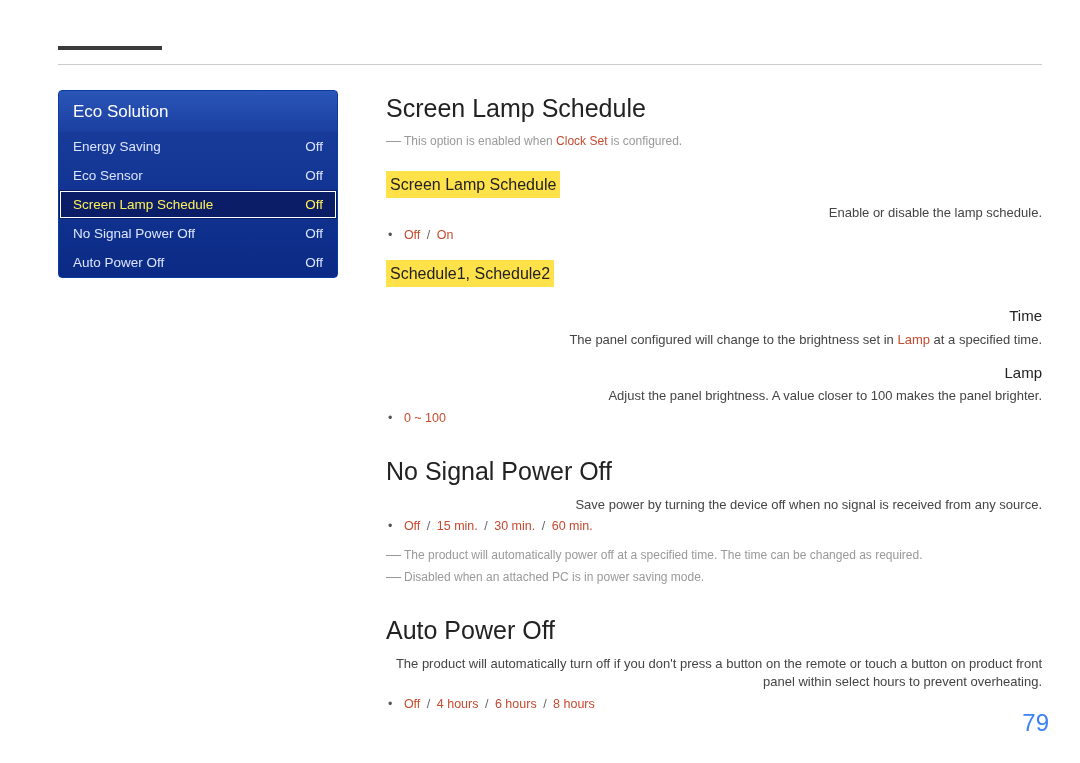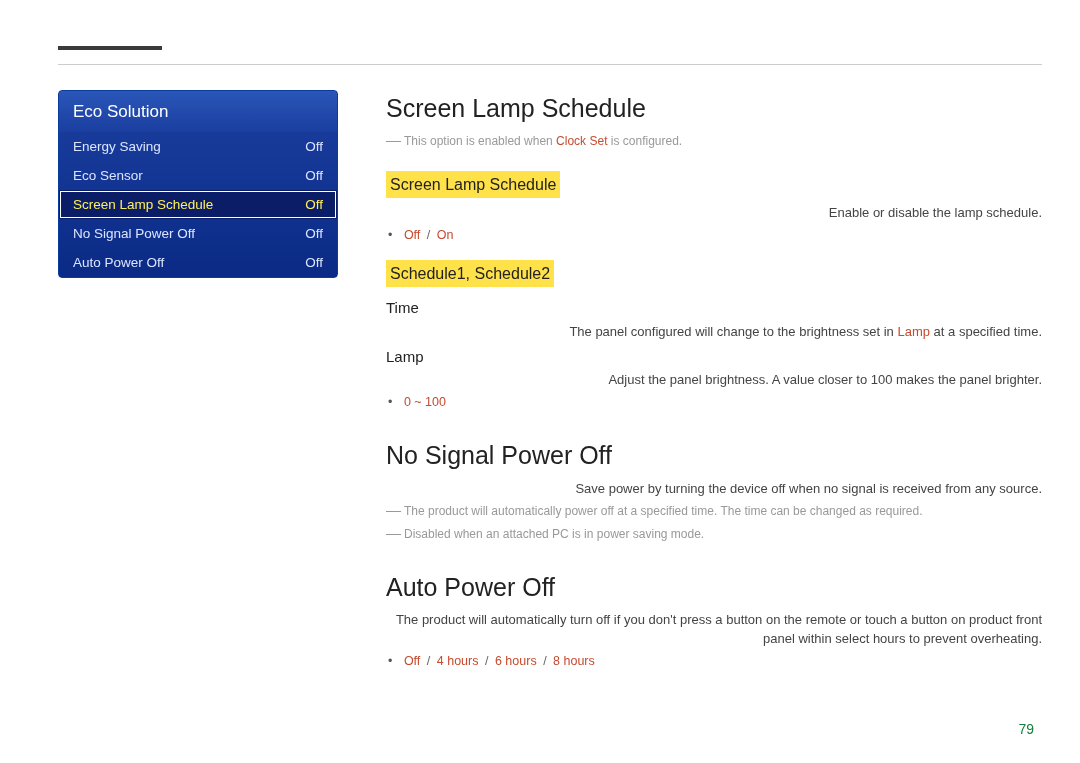--- a/index.html
+++ b/index.html
@@ -110,33 +110,34 @@
   }
   .desc { font-size: 13px; color: #444; margin-bottom: 3px; text-align: right; }
   .opt { font-size: 12.5px; margin: 2px 0 10px 16px; }
   .opt::before { content: "•"; margin-left: -14px; margin-right: 8px; color: #555; }
   .opt .red { color: #c64a2f; }
   .opt .sep { color: #666; margin: 0 3px; }
   .h3 {
     font-size: 15px;
     font-weight: 500;
     color: #222;
-    margin-top: 4px;
+    margin-top: 12px;
     margin-bottom: 4px;
+    text-align: right;
   }
   .desc .lamp-red { color: #c64a2f; }
   .foot-note { font-size: 12px; color: #999; margin-top: 4px; }
   .foot-note .dash { font-size: 15px; margin-right: 3px; line-height: 1; }
 
   .page-num {
     position: absolute;
     bottom: 26px;
-    right: 46px;
-    font-size: 14px;
-    color: #15803d;
+    right: 31px;
+    font-size: 24px;
+    color: #3b82f6;
   }
 </style>
 </head>
 <body>
 
 <div class="top-bar"></div>
 <div class="top-rule"></div>
 
 <div class="main">
 
@@ -189,20 +190,29 @@
     </div>
 
     <div class="h3">Lamp</div>
     <div class="desc">Adjust the panel brightness. A value closer to 100 makes the panel brighter.</div>
     <div class="opt">
       <span class="red">0 ~ 100</span>
     </div>
 
     <div class="h1 mt">No Signal Power Off</div>
     <div class="desc">Save power by turning the device off when no signal is received from any source.</div>
+    <div class="opt">
+      <span class="red">Off</span>
+      <span class="sep">/</span>
+      <span class="red">15 min.</span>
+      <span class="sep">/</span>
+      <span class="red">30 min.</span>
+      <span class="sep">/</span>
+      <span class="red">60 min.</span>
+    </div>
     <div class="foot-note">
       <span class="dash">―</span><span>The product will automatically power off at a specified time. The time can be changed as required.</span>
     </div>
     <div class="foot-note">
       <span class="dash">―</span><span>Disabled when an attached PC is in power saving mode.</span>
     </div>
 
     <div class="h1 mt">Auto Power Off</div>
     <div class="desc">The product will automatically turn off if you don't press a button on the remote or touch a button on product front panel within select hours to prevent overheating.</div>
     <div class="opt">

